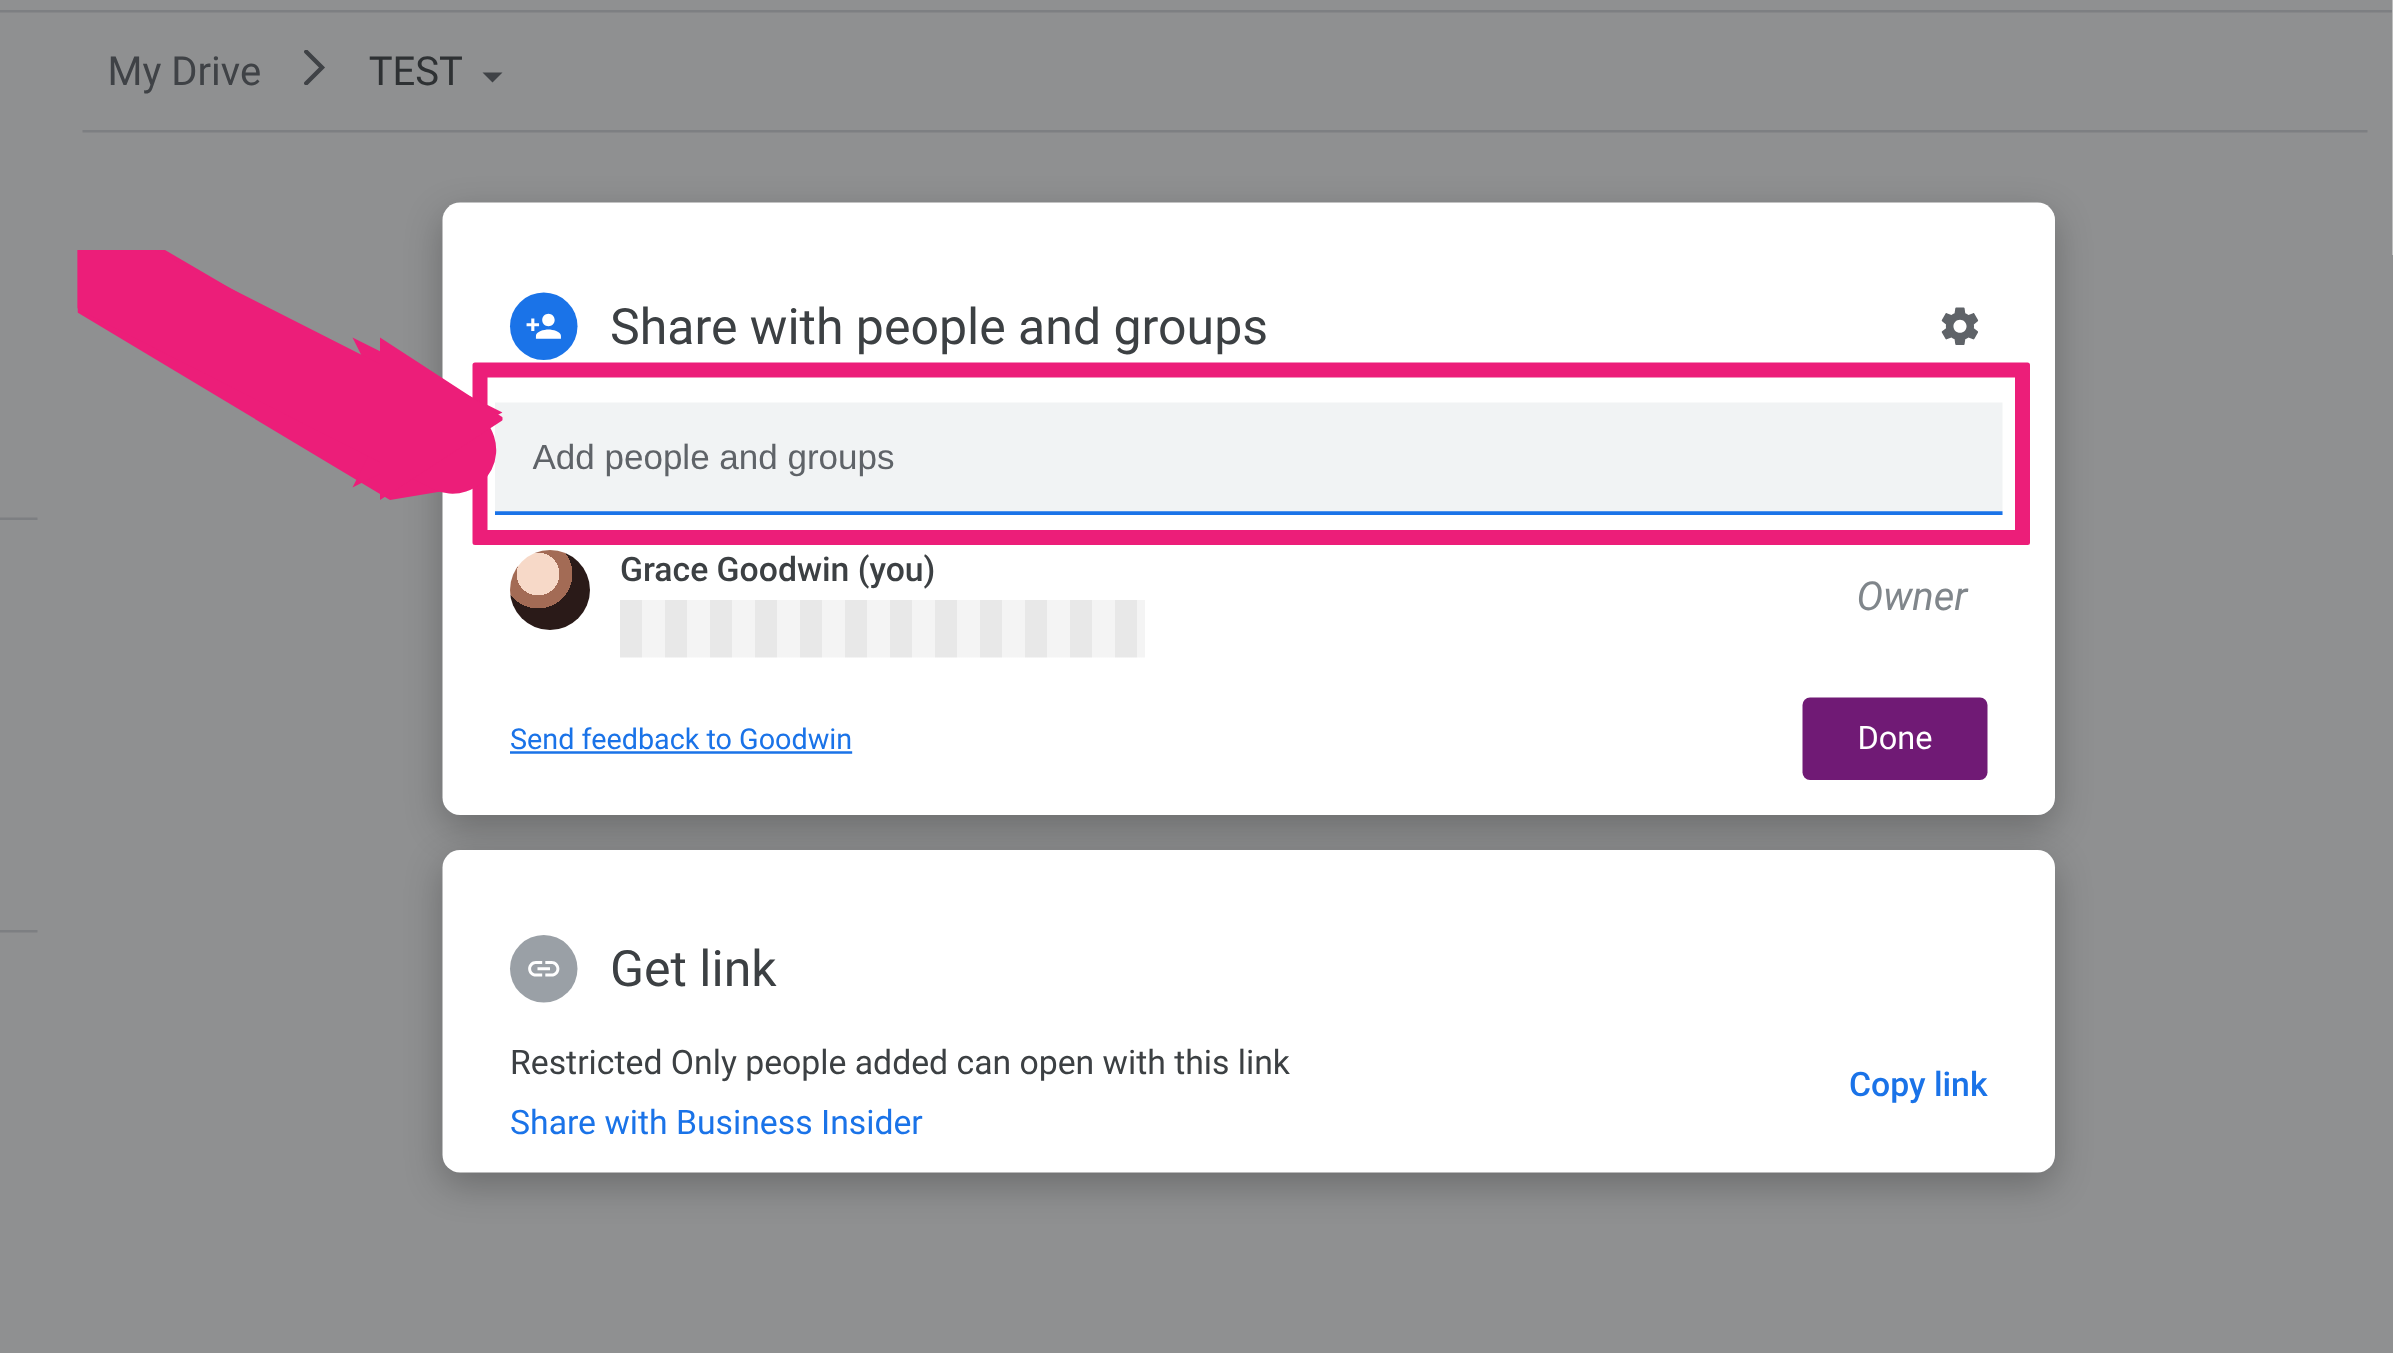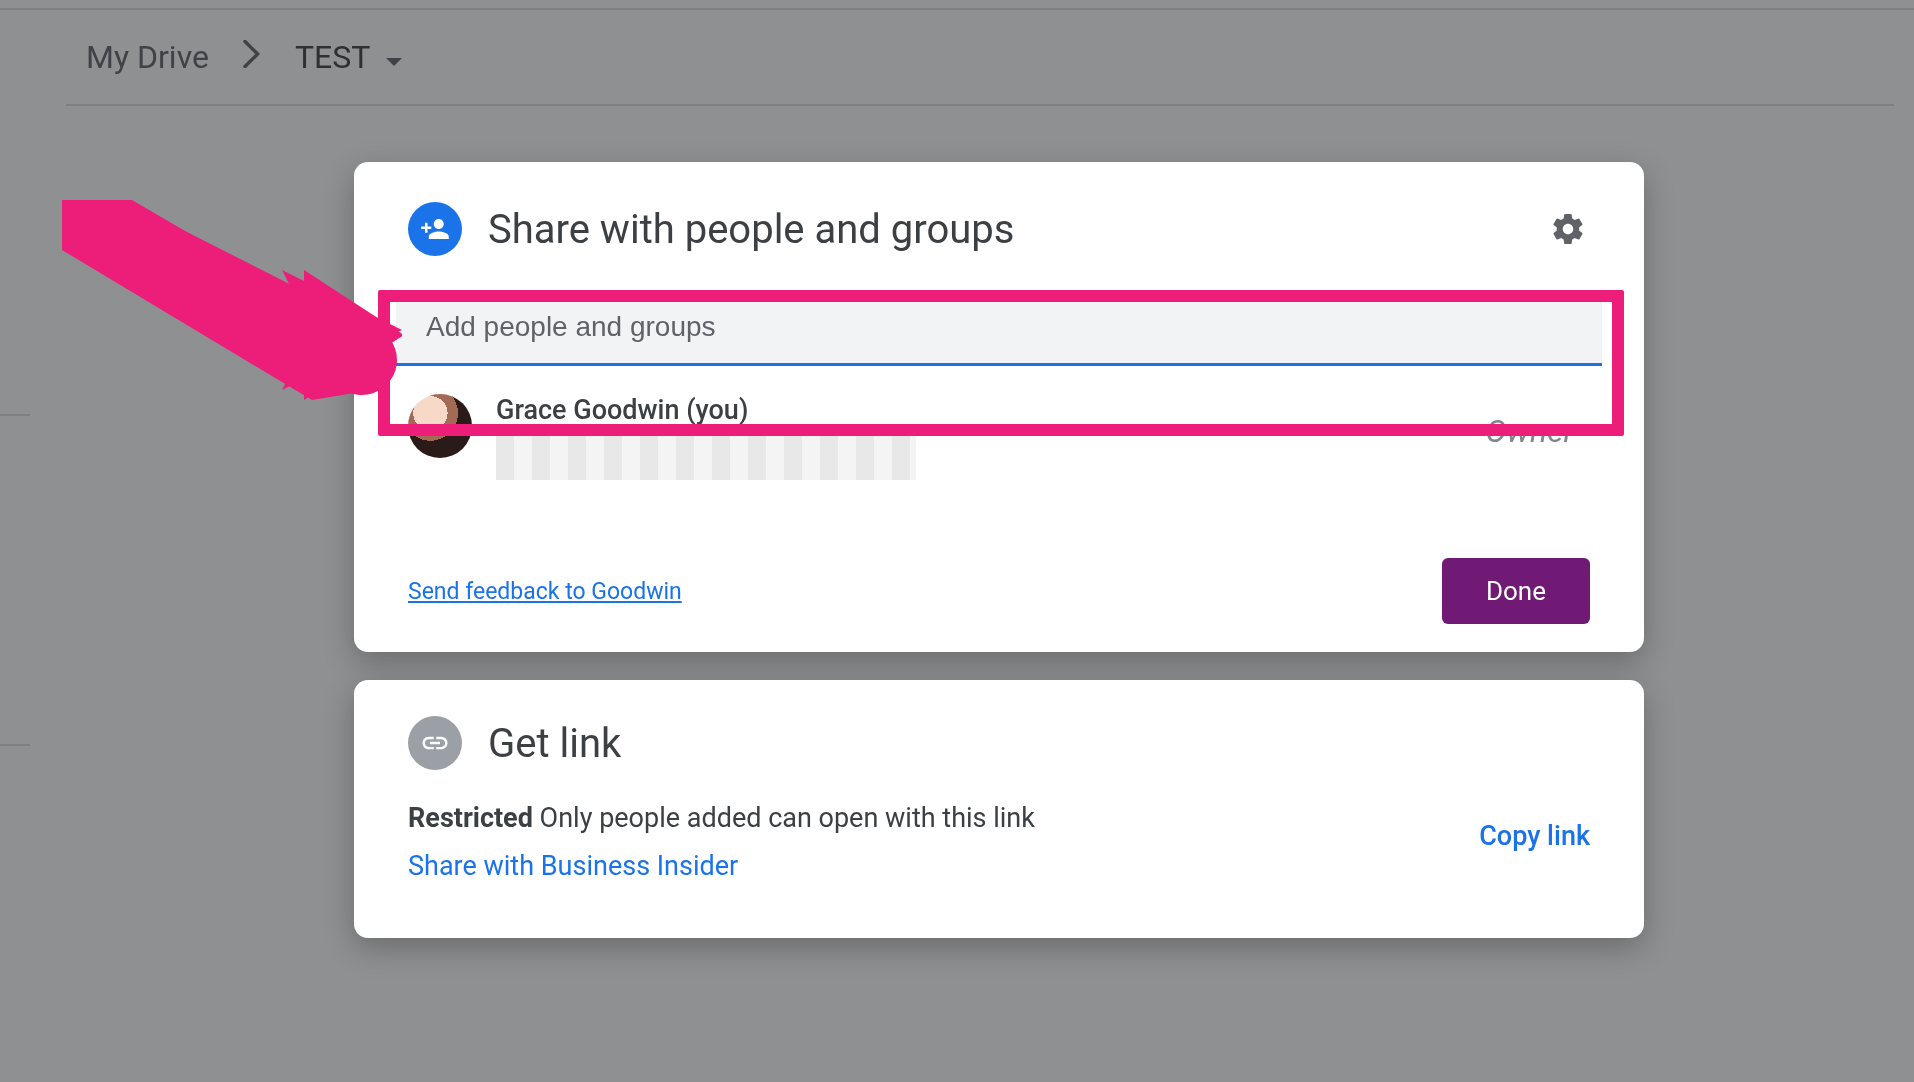--- a/index.html
+++ b/index.html
@@ -86,20 +86,21 @@
   }
   .dialog.link {
     top: 680px;
     height: 258px;
   }
   .dlg-header {
     display: flex;
     align-items: center;
     padding: 40px 54px 10px 54px;
     gap: 26px;
+    margin-top: 32px;
   }
   .circle-icon {
     width: 54px; height: 54px;
     border-radius: 50%;
     display: flex; align-items: center; justify-content: center;
     flex-shrink: 0;
   }
   .circle-icon.blue { background: #1a73e8; }
   .circle-icon.grey { background: #9aa0a6; }
   .circle-icon svg { fill: #fff; }
@@ -133,21 +134,21 @@
     left: 62px;
     top: 200px;
     z-index: 25;
     pointer-events: none;
   }
 
   .add-input-wrap {
     margin: 24px 42px 0 42px;
     background: #f1f3f4;
     border-bottom: 3px solid #1a73e8;
-    height: 76px;
+    height: 90px;
     display: flex;
     align-items: center;
     padding: 0 30px;
   }
   .add-input {
     border: none;
     outline: none;
     background: transparent;
     font-size: 28px;
     color: #3c4043;
@@ -213,21 +214,21 @@
 
   .link-body {
     padding: 18px 54px 0 54px;
   }
   .restrict-row {
     display: flex;
     align-items: flex-start;
     justify-content: space-between;
   }
   .restrict-text { font-size: 27px; color: #3c4043; line-height: 1.55; }
-  .restrict-text .bold { font-weight: 700; }
+  .restrict-text .bold { font-weight: 400; }
   .share-org {
     display: block;
     color: #1a73e8;
     font-size: 27px;
     margin-top: 6px;
     cursor: pointer;
   }
   .copy-link {
     color: #1a73e8;
     font-size: 27px;

